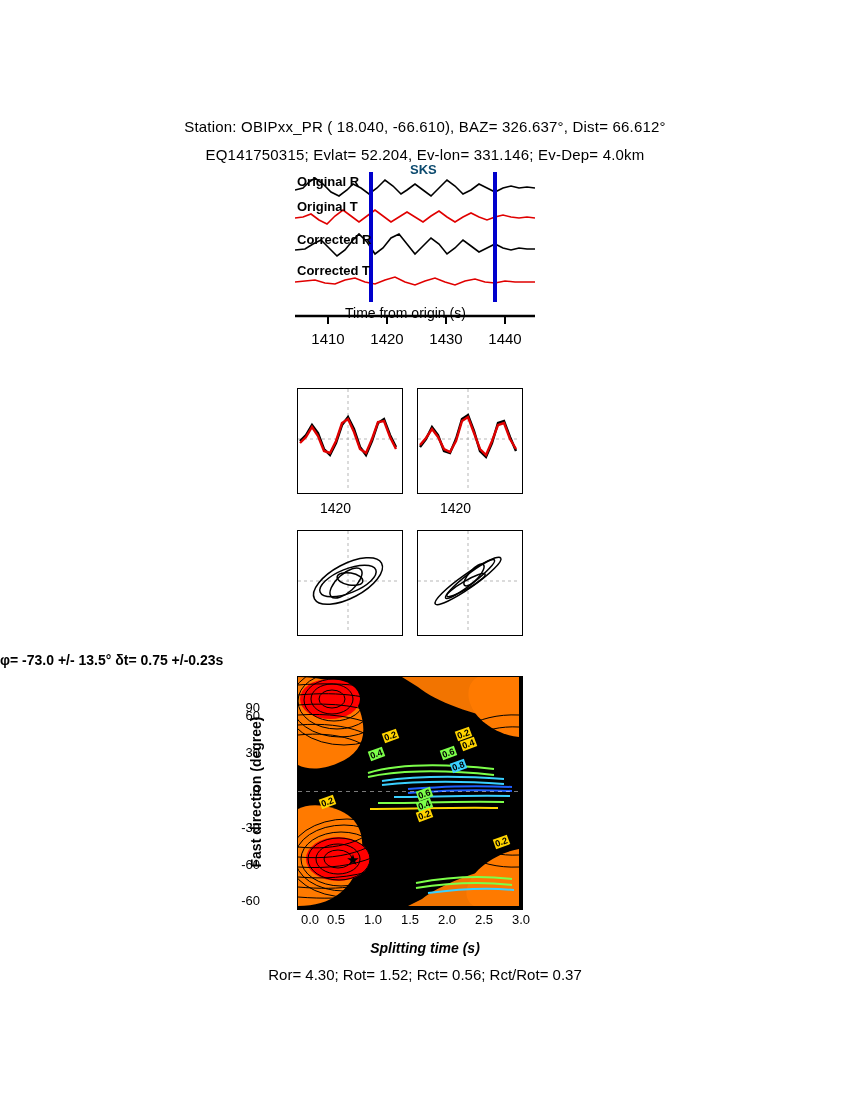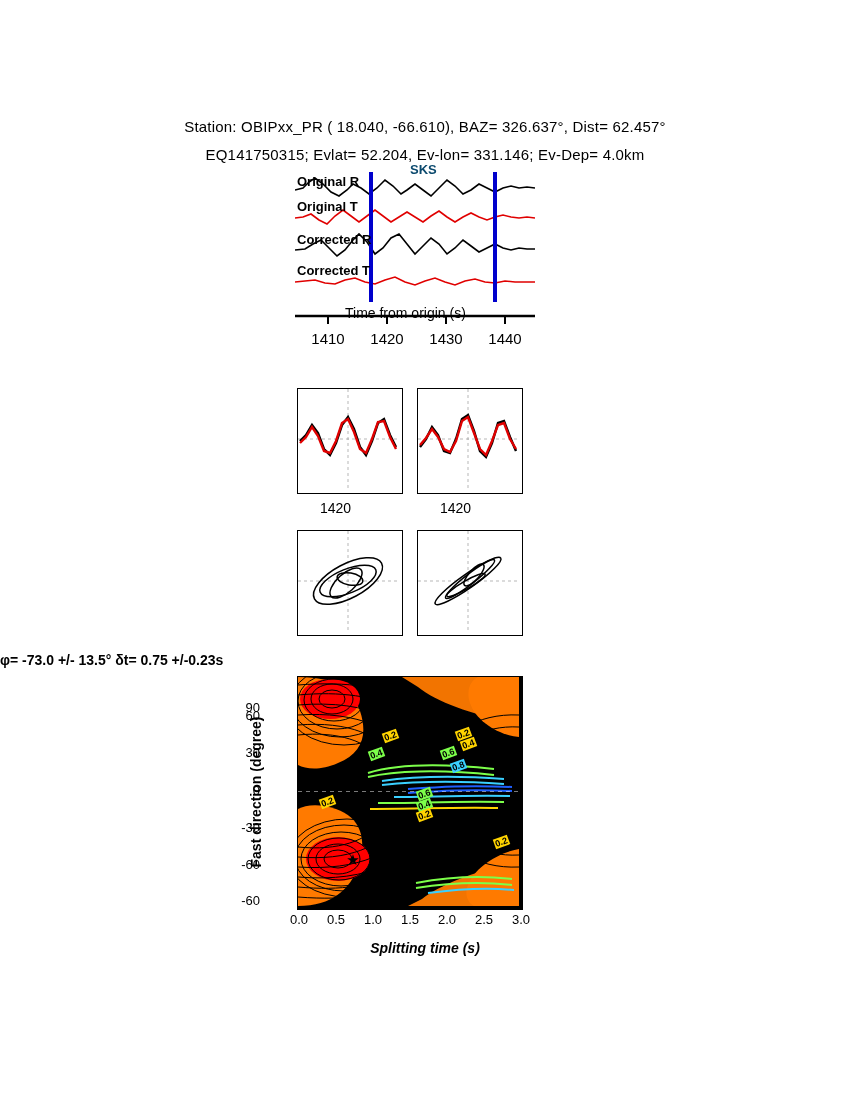--- a/index.html
+++ b/index.html
@@ -41,21 +41,21 @@
   #xlab{position:absolute;width:100%;text-align:center;top:940px;font-size:14px;font-weight:bold;font-style:italic;}
   #footer{position:absolute;width:100%;text-align:center;top:966px;font-size:15px;}
 
   .clabel{position:absolute;font-size:9px;font-weight:bold;color:#000;padding:0 1px;transform:rotate(-20deg);}
 </style>
 </head>
 <body>
 
 <div class="page">
 
-  <div class="hdr" id="hdr1">Station: OBIPxx_PR (  18.040,  -66.610), BAZ=  326.637°, Dist=  62.457°</div>
+  <div class="hdr" id="hdr1">Station: OBIPxx_PR (  18.040,  -66.610), BAZ=  326.637°, Dist=  66.612°</div>
   <div class="hdr" id="hdr2">EQ141750315; Evlat=  52.204, Ev-lon= 331.146; Ev-Dep=  4.0km</div>
 
   <div id="wave-panel">
     <svg width="240" height="148" viewBox="0 0 240 148">
 
       <path fill="none" stroke="#000" stroke-width="1.6" d="M0,20 L8,18 L14,12 L20,8 L28,14 L36,22 L44,26 L52,20 L58,14 L66,18 L74,24 L82,18 L90,10 L98,16 L106,24 L112,20 L120,14 L128,20 L136,26 L144,18 L152,10 L160,16 L168,24 L176,20 L184,14 L192,18 L200,22 L208,18 L216,16 L224,18 L232,17 L240,18"></path>
 
       <path fill="none" stroke="#e00000" stroke-width="1.6" d="M0,48 L8,47 L16,44 L24,50 L32,54 L40,46 L48,40 L56,46 L64,52 L72,46 L80,40 L88,46 L96,52 L104,47 L112,42 L120,47 L128,52 L136,46 L144,41 L152,47 L160,52 L168,47 L176,43 L184,47 L192,50 L200,47 L208,45 L216,47 L224,48 L232,47 L240,48"></path>
 
       <path fill="none" stroke="#000" stroke-width="1.6" d="M0,80 L10,79 L18,74 L26,70 L34,78 L42,86 L50,80 L58,70 L64,64 L72,72 L80,84 L88,78 L96,68 L104,64 L112,74 L120,84 L128,76 L136,68 L144,74 L152,84 L160,78 L168,70 L176,76 L184,82 L192,78 L200,74 L208,78 L216,80 L224,78 L232,79 L240,79"></path>
@@ -220,23 +220,24 @@
     <div class="clabel" style="left:163px;top:62px;background:#ffd400;">0.4</div>
     <div class="clabel" style="left:143px;top:71px;background:#7cff4a;">0.6</div>
     <div class="clabel" style="left:153px;top:84px;background:#3ad0ff;">0.8</div>
     <div class="clabel" style="left:22px;top:120px;background:#ffd400;">0.2</div>
     <div class="clabel" style="left:119px;top:112px;background:#7cff4a;">0.6</div>
     <div class="clabel" style="left:119px;top:123px;background:#7cff4a;">0.4</div>
     <div class="clabel" style="left:119px;top:133px;background:#ffd400;">0.2</div>
     <div class="clabel" style="left:196px;top:160px;background:#ffd400;">0.2</div>
   </div>
 
-  <div class="xtick" style="left:279px;">0.0</div>
+  <div class="xtick" style="left:279px;text-align:right;">0.0</div>
   <div class="xtick" style="left:316px;">0.5</div>
   <div class="xtick" style="left:353px;">1.0</div>
   <div class="xtick" style="left:390px;">1.5</div>
   <div class="xtick" style="left:427px;">2.0</div>
   <div class="xtick" style="left:464px;">2.5</div>
   <div class="xtick" style="left:501px;">3.0</div>
 
   <div id="xlab">Splitting time (s)</div>
+  <div id="footer">Ror= 4.30; Rot= 1.52; Rct= 0.56; Rct/Rot= 0.37</div>
 
 </div>
 
 </body></html>

